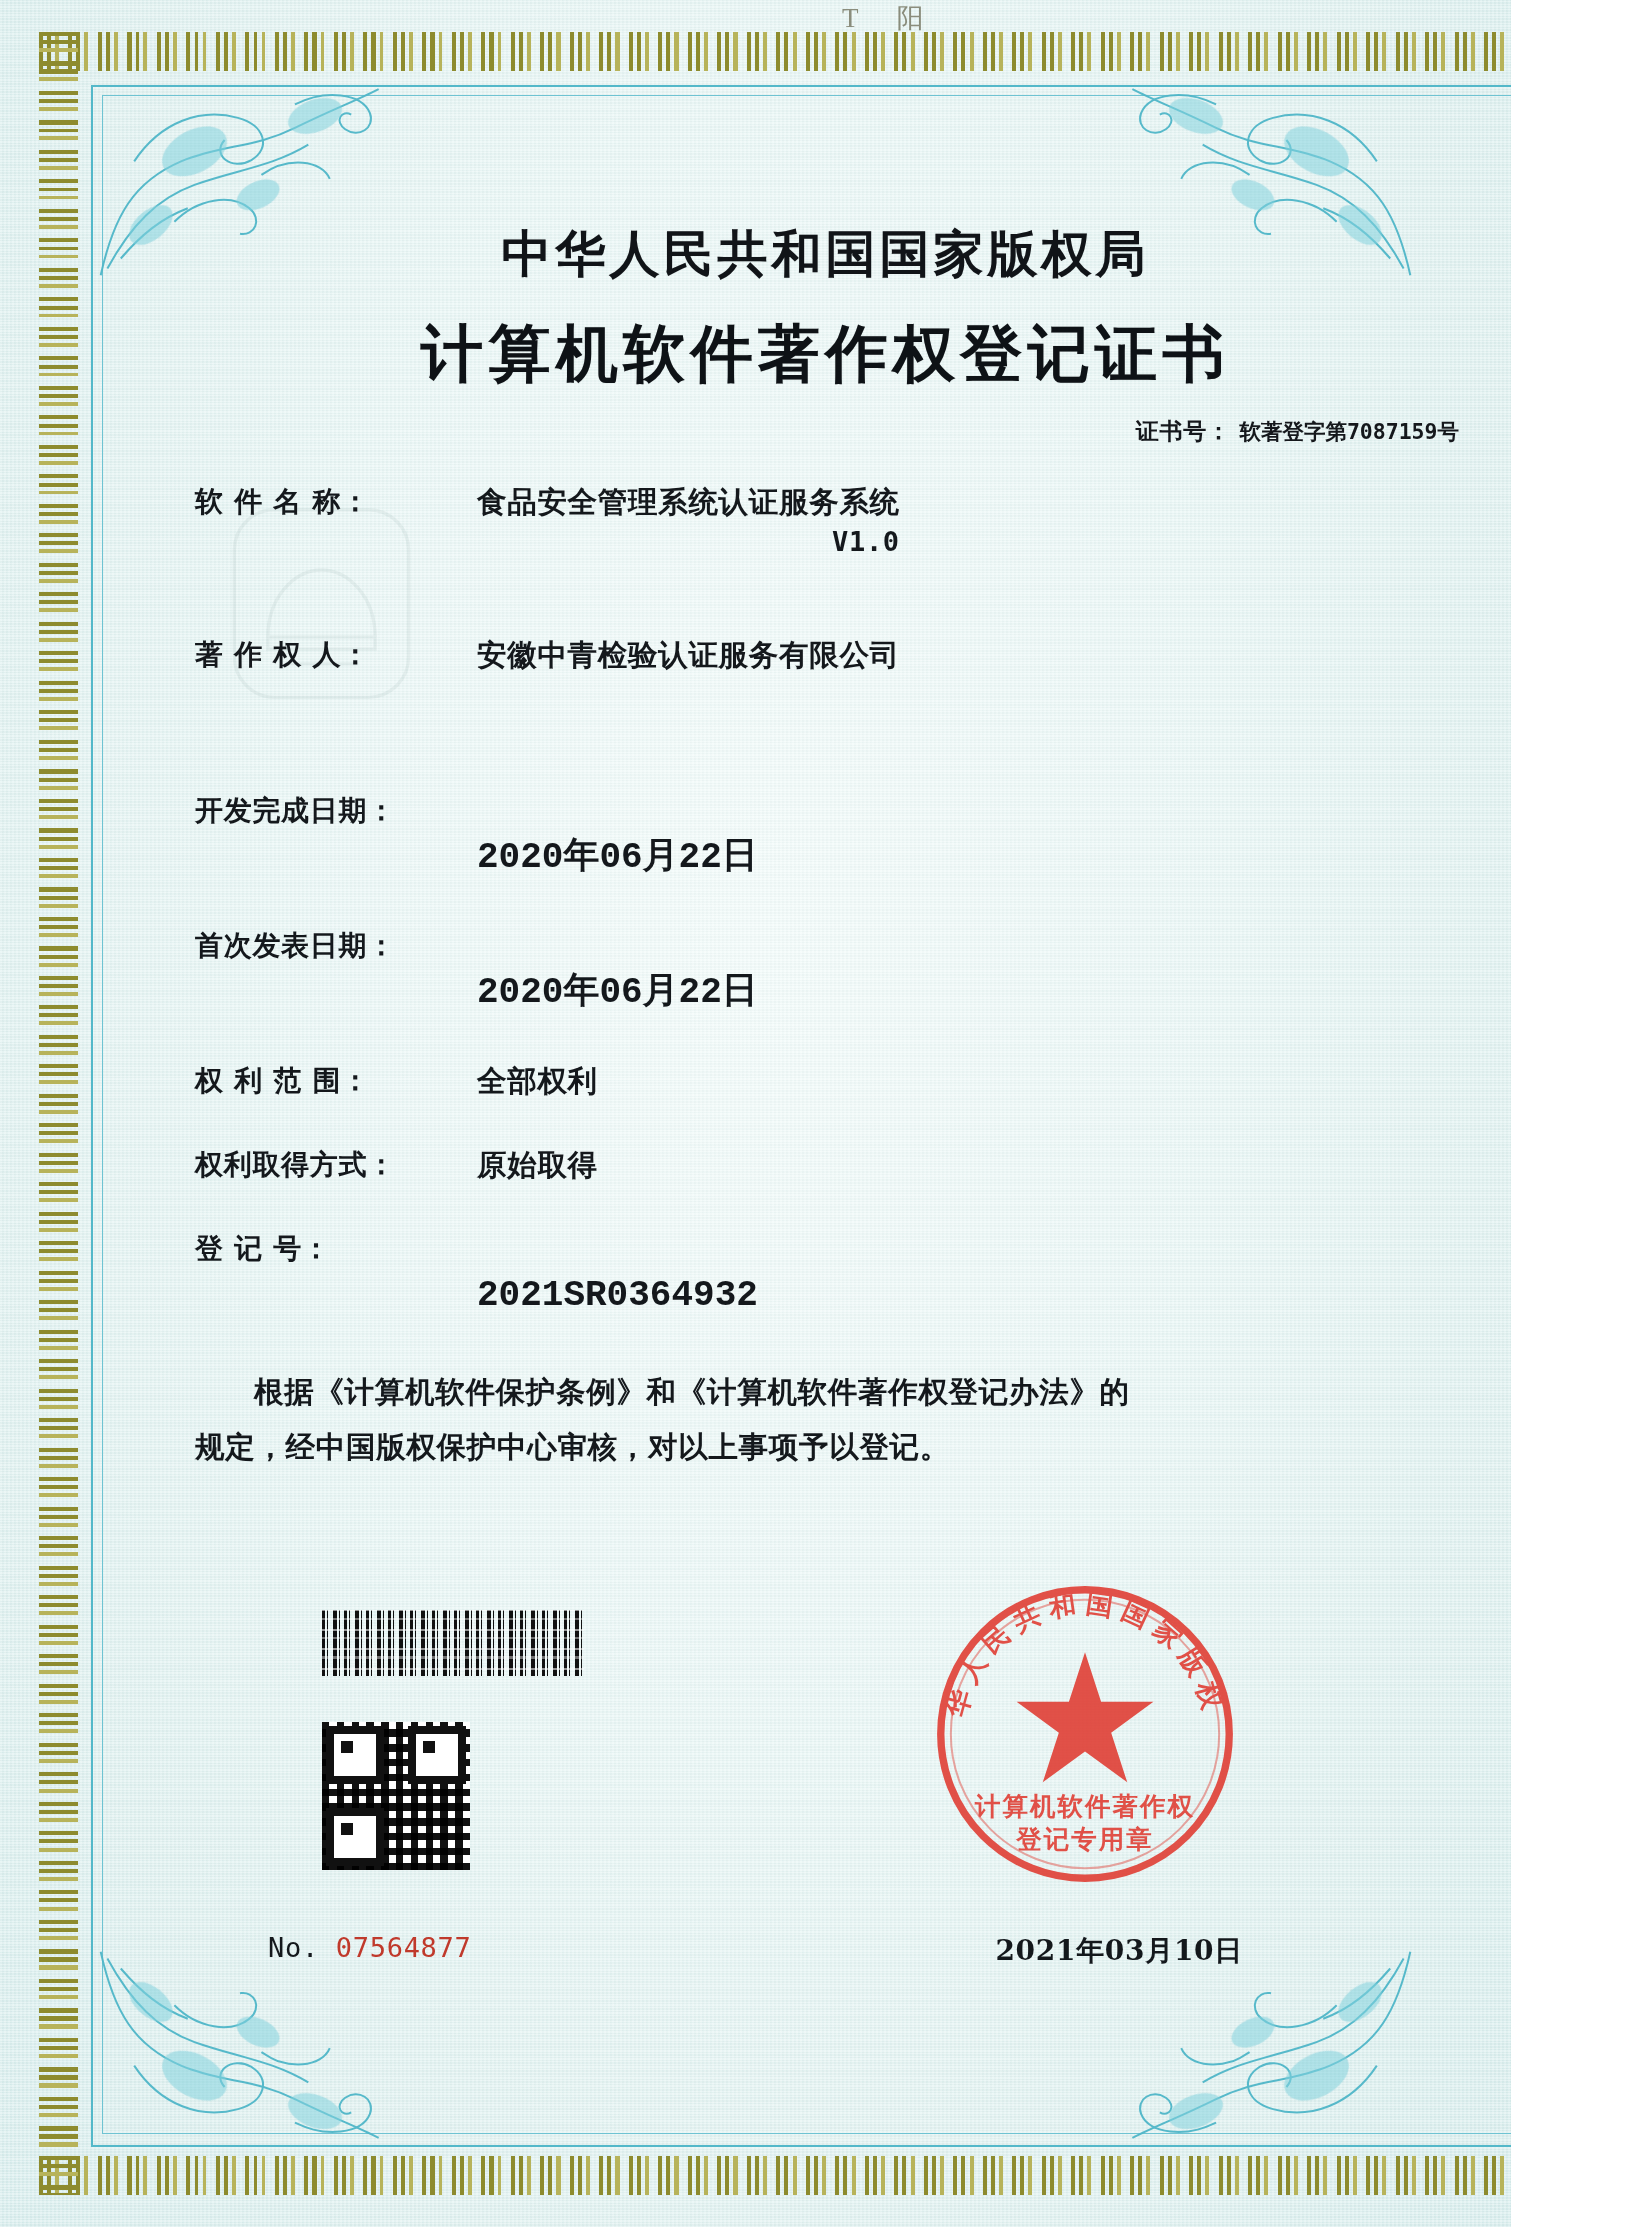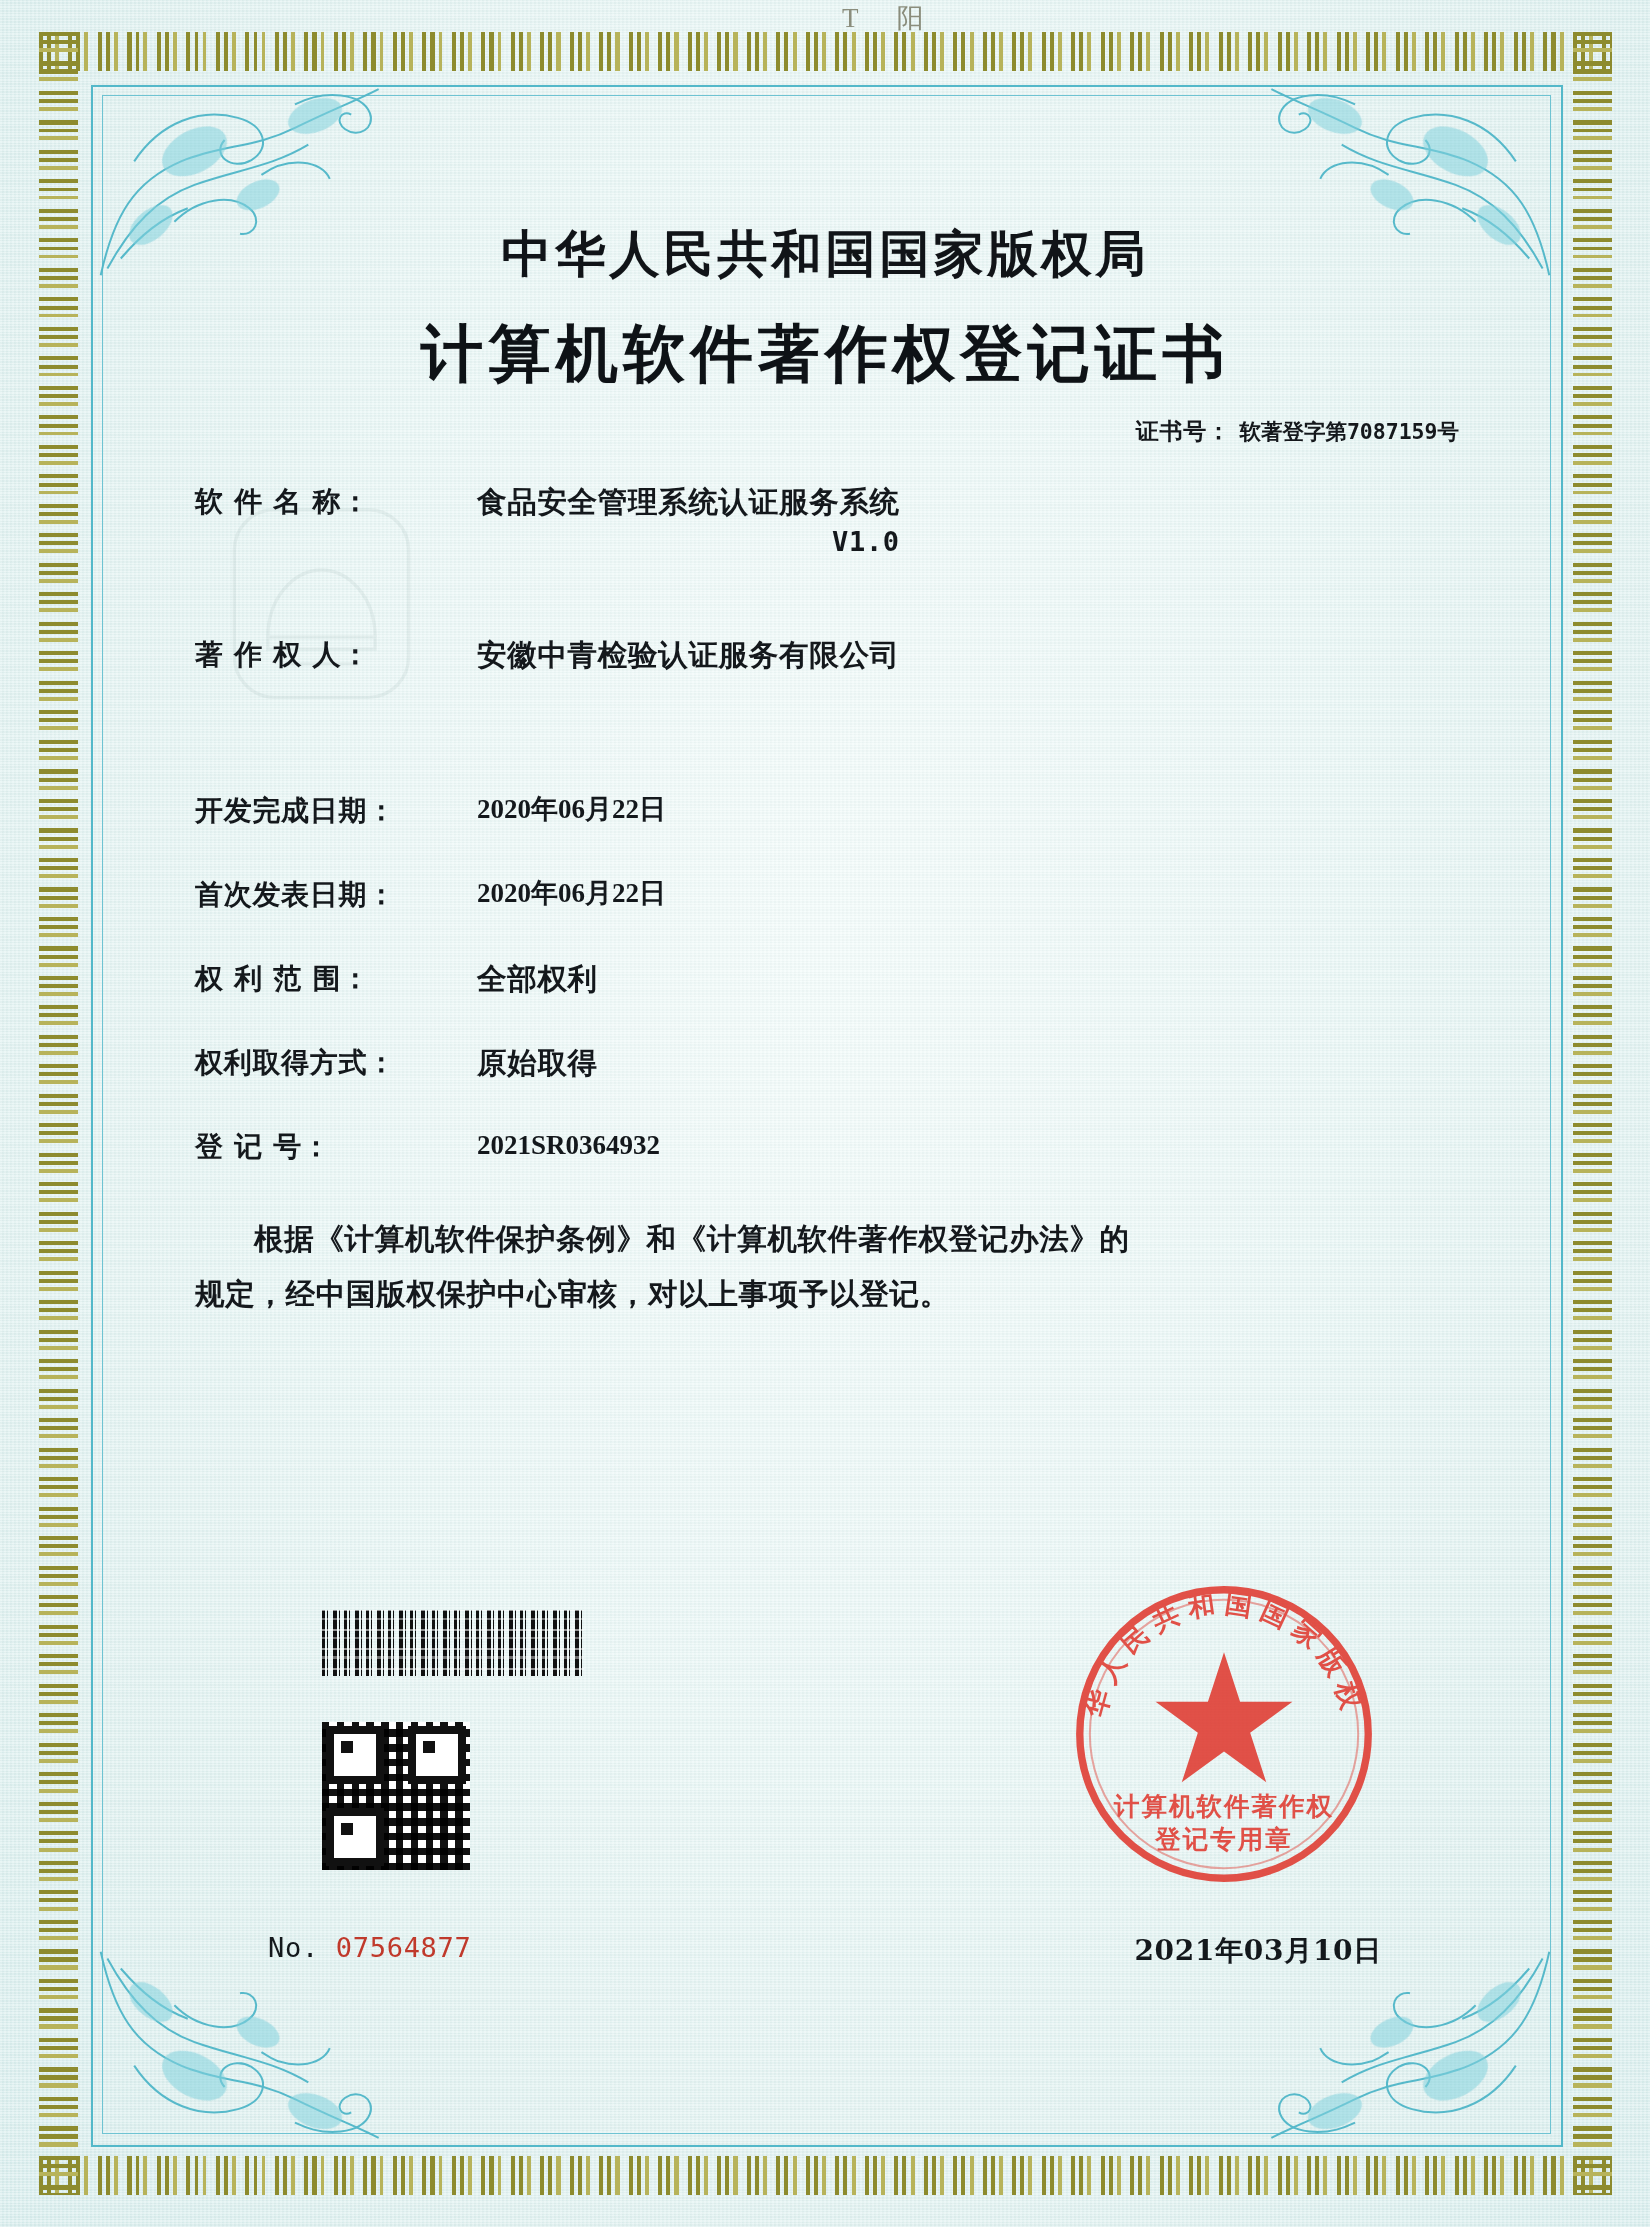--- a/index.html
+++ b/index.html
@@ -10,21 +10,21 @@
   body {
     width: 1650px;
     height: 2227px;
     font-family: "Liberation Serif", "DejaVu Serif", serif;
     -webkit-font-smoothing: antialiased;
   }
 
   
   .certificate {
     position: relative;
-    width: 1650px;
+    width: 1511px;
     height: 2227px;
     background:
       radial-gradient(ellipse at 50% 42%, #f2fbfa 0%, #e8f6f5 45%, #dff1f0 75%, #d8eeee 100%);
     overflow: hidden;
   }
 
   
   .paper-noise {
     position: absolute;
     inset: 0;
@@ -184,24 +184,25 @@
   .field-value {
     font-size: 29.5px;
     color: #14181c;
     font-weight: 600;
     letter-spacing: 0.7px;
     font-family: "DejaVu Serif", "Liberation Serif", serif;
     line-height: 1.28;
     text-align: right;
   }
   .field-value.mono {
-    font-family: Liberation Serif, serif;
-    font-size: 27px;
+    font-family: Liberation Mono, monospace;
+    font-size: 36px;
     font-weight: 700;
     letter-spacing: 0px;
+    margin-top: 43px;
   }
   .field-value .v2 {
     display: block;
     font-family: "DejaVu Sans Mono", "Liberation Mono", monospace;
     font-size: 27px;
     font-weight: 700;
     margin-top: 4px;
   }
 
   .gap-lg { height: 101px; }

